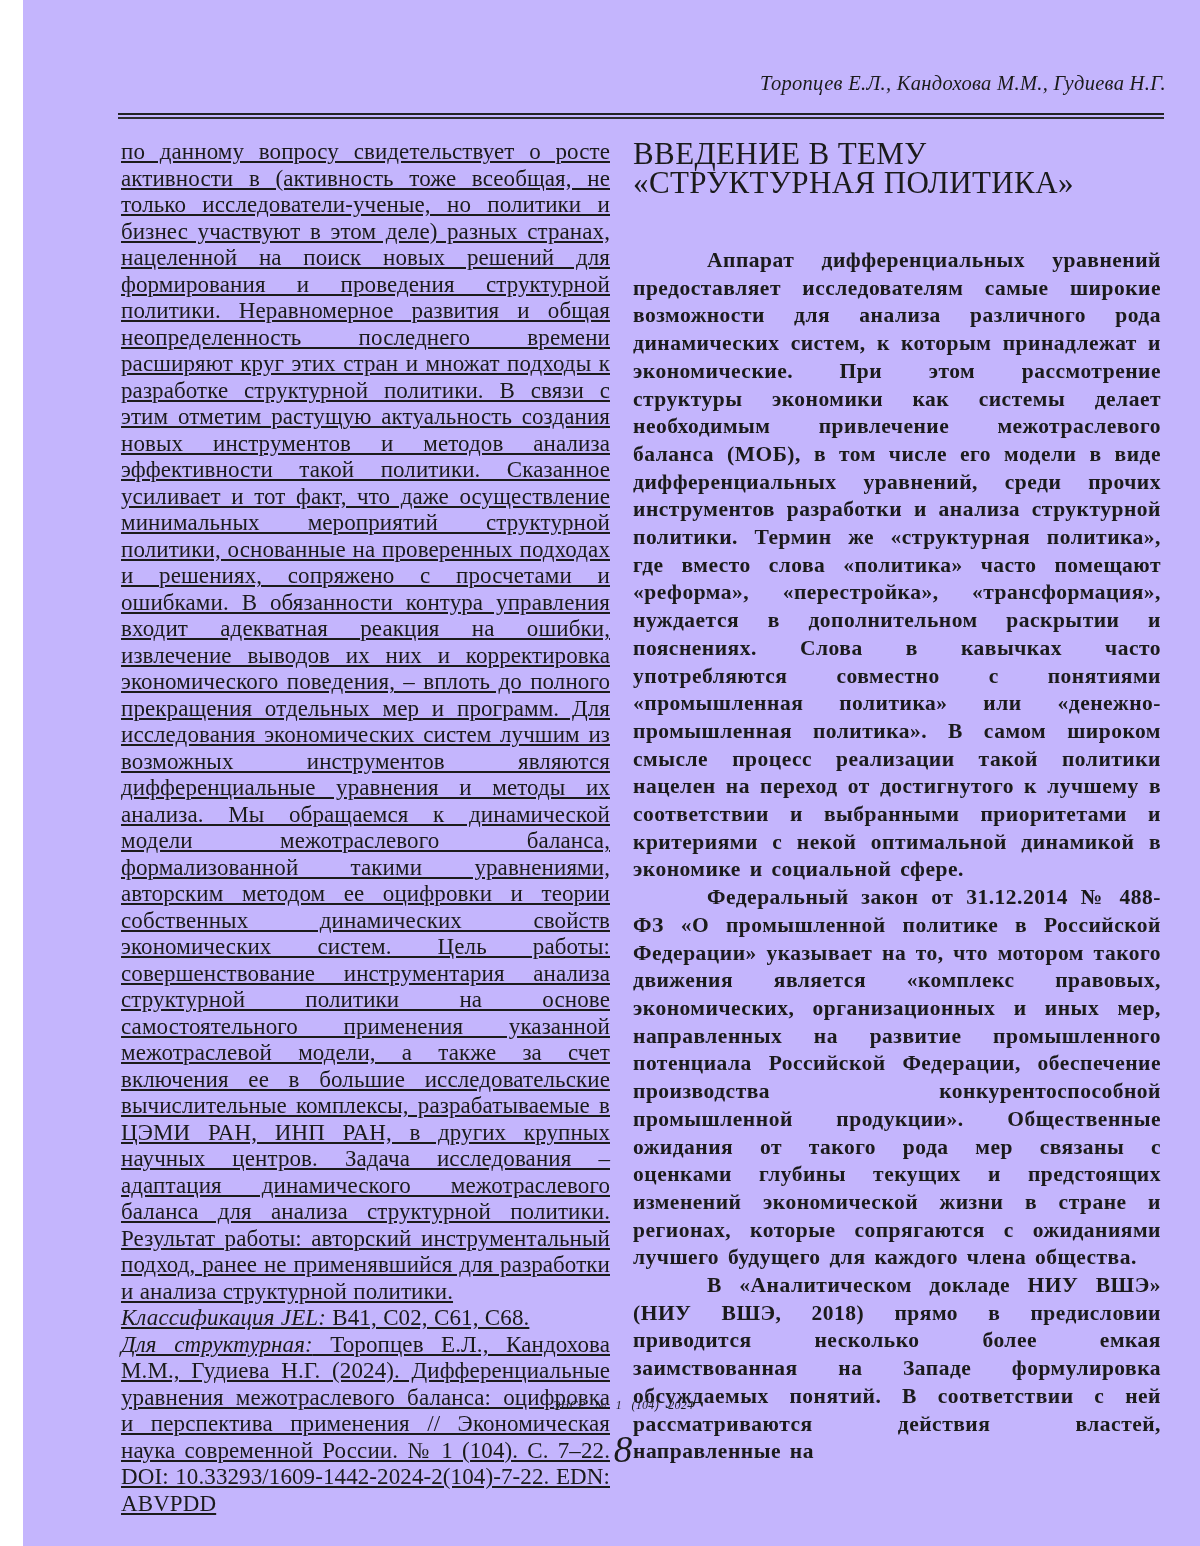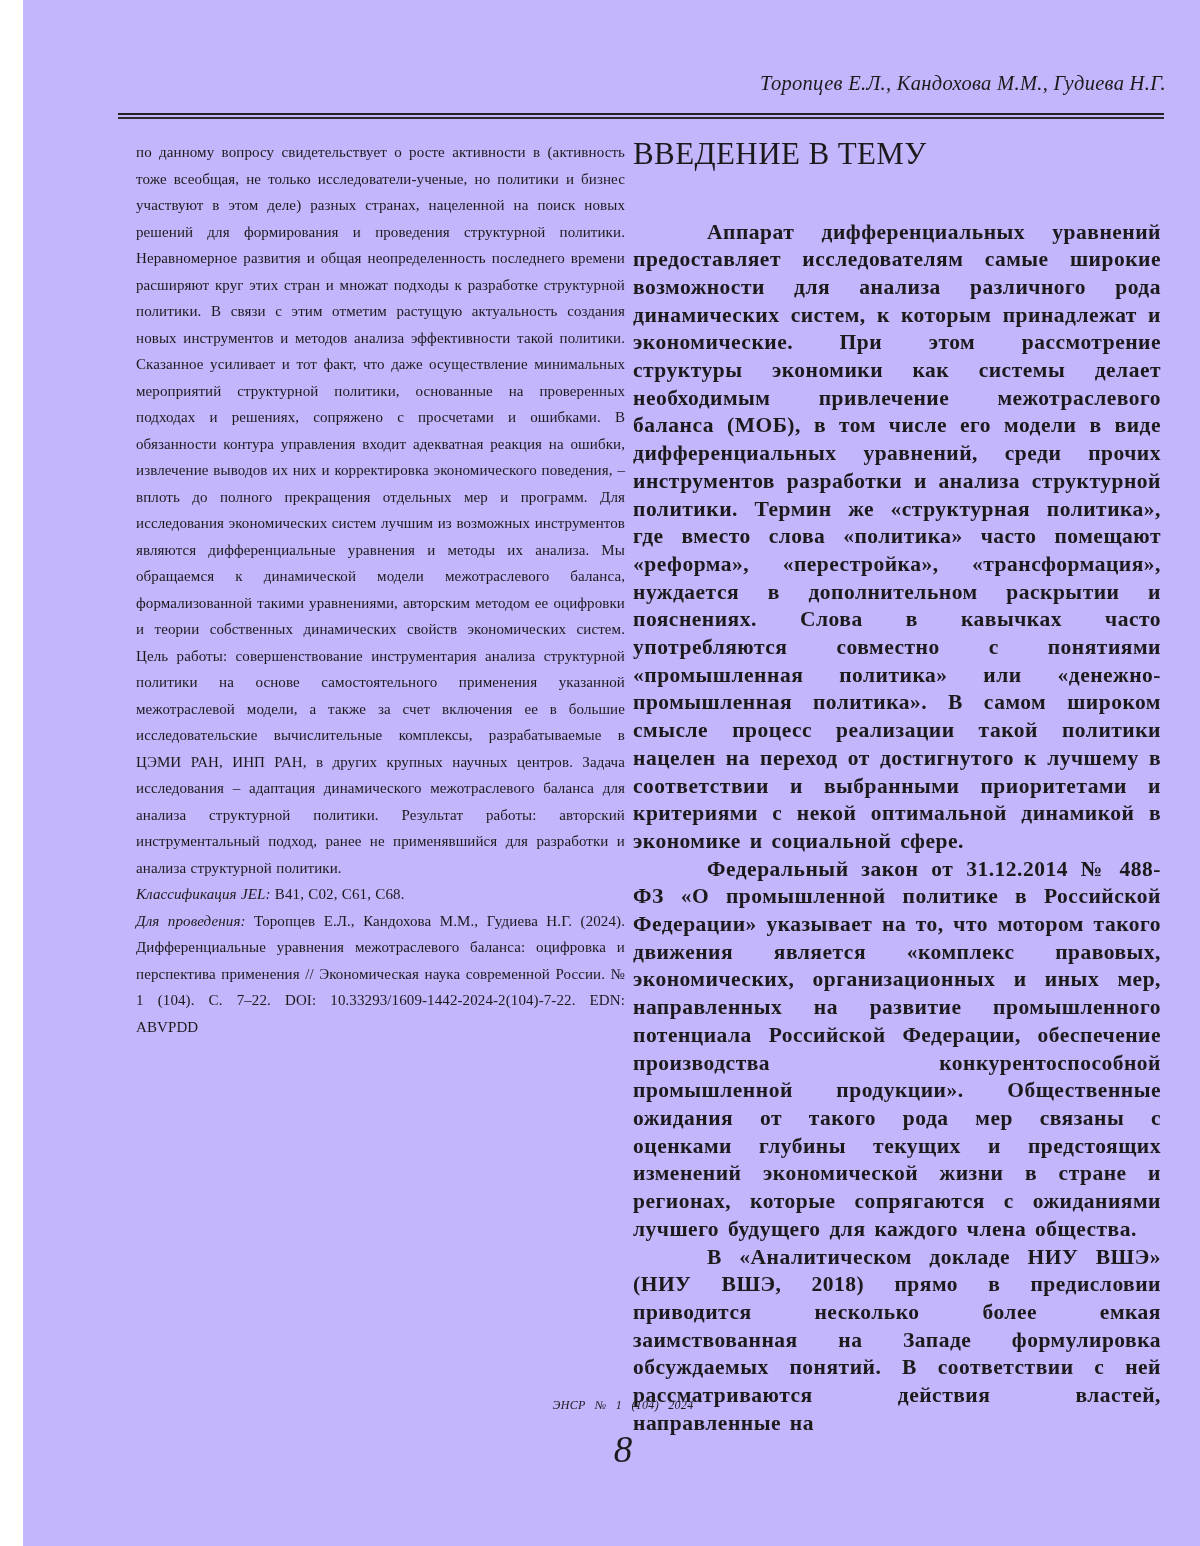--- a/index.html
+++ b/index.html
@@ -27,27 +27,28 @@
     left: 95px;
     right: 59px;
     top: 113px;
     height: 1.5px;
     border-top: 2.5px solid #222222;
     border-bottom: 2.5px solid #2e2e2e;
   }
   .col { position: absolute; text-align: justify; }
   .col p { margin: 0; }
   .col-left {
-    left: 113px;
+    left: 98px;
     top: 139px;
     width: 489px;
-    font-size: 15px;
+    font-size: 23px;
     line-height: 26.5px;
     letter-spacing: 0.1px;
     word-spacing: 0.5px;
+    text-decoration: underline;
   }
   .col-right {
     left: 610px;
     top: 140px;
     width: 528px;
     font-size: 21.5px;
     line-height: 27.7px;
     letter-spacing: 0.5px;
     word-spacing: 3px;
   }
@@ -90,26 +91,27 @@
 
 <div class="page">
 
   <div class="running-head">Торопцев Е.Л., Кандохова М.М., Гудиева Н.Г.</div>
 
   <div class="head-rule"></div>
 
   <div class="col col-left">
     <p>по данному вопросу свидетельствует о росте активности в (активность тоже всеобщая, не только исследователи-ученые, но политики и бизнес участвуют в этом деле) разных странах, нацеленной на поиск новых решений для формирования и проведения структурной политики. Неравномерное развития и общая неопределенность последнего времени расширяют круг этих стран и множат подходы к разработке структурной политики. В связи с этим отметим растущую актуальность создания новых инструментов и методов анализа эффективности такой политики. Сказанное усиливает и тот факт, что даже осуществление минимальных мероприятий структурной политики, основанные на проверенных подходах и решениях, сопряжено с просчетами и ошибками. В обязанности контура управления входит адекватная реакция на ошибки, извлечение выводов их них и корректировка экономического поведения, – вплоть до полного прекращения отдельных мер и программ. Для исследования экономических систем лучшим из возможных инструментов являются дифференциальные уравнения и методы их анализа. Мы обращаемся к динамической модели межотраслевого баланса, формализованной такими уравнениями, авторским методом ее оцифровки и теории собственных динамических свойств экономических систем. Цель работы: совершенствование инструментария анализа структурной политики на основе самостоятельного применения указанной межотраслевой модели, а также за счет включения ее в большие исследовательские вычислительные комплексы, разрабатываемые в ЦЭМИ РАН, ИНП РАН, в других крупных научных центров. Задача исследования – адаптация динамического межотраслевого баланса для анализа структурной политики. Результат работы: авторский инструментальный подход, ранее не применявшийся для разработки и анализа структурной политики.</p>
     <p><span class="it">Классификация JEL:</span><span> B41, C02, C61, C68.</span></p>
-    <p><span class="it">Для проведения:</span><span> Торопцев Е.Л., Кандохова М.М., Гудиева Н.Г. (2024). Дифференциальные уравнения межотраслевого баланса: оцифровка и перспектива применения // Экономическая наука современной России. № 1 (104). С. 7–22. DOI: 10.33293/1609-1442-2024-2(104)-7-22. EDN: ABVPDD</span></p>
+    <p><span class="it">Для структурная:</span><span> Торопцев Е.Л., Кандохова М.М., Гудиева Н.Г. (2024). Дифференциальные уравнения межотраслевого баланса: оцифровка и перспектива применения // Экономическая наука современной России. № 1 (104). С. 7–22. DOI: 10.33293/1609-1442-2024-2(104)-7-22. EDN: ABVPDD</span></p>
   </div>
 
   <div class="col col-right">
     <h2 class="sec-title">
       <span class="line">ВВЕДЕНИЕ В ТЕМУ</span>
+      <span class="line">«СТРУКТУРНАЯ ПОЛИТИКА»</span>
     </h2>
     <p class="body first">Аппарат дифференциальных уравнений предоставляет исследователям самые широкие возможности для анализа различного рода динамических систем, к которым принадлежат и экономические. При этом рассмотрение структуры экономики как системы делает необходимым привлечение межотраслевого баланса (МОБ), в том числе его модели в виде дифференциальных уравнений, среди прочих инструментов разработки и анализа структурной политики. Термин же «структурная политика», где вместо слова «политика» часто помещают «реформа», «перестройка», «трансформация», нуждается в дополнительном раскрытии и пояснениях. Слова в кавычках часто употребляются совместно с понятиями «промышленная политика» или «денежно-промышленная политика». В самом широком смысле процесс реализации такой политики нацелен на переход от достигнутого к лучшему в соответствии и выбранными приоритетами и критериями с некой оптимальной динамикой в экономике и социальной сфере.</p>
     <p class="body">Федеральный закон от 31.12.2014 № 488-ФЗ «О промышленной политике в Российской Федерации» указывает на то, что мотором такого движения является «комплекс правовых, экономических, организационных и иных мер, направленных на развитие промышленного потенциала Российской Федерации, обеспечение производства конкурентоспособной промышленной продукции». Общественные ожидания от такого рода мер связаны с оценками глубины текущих и предстоящих изменений экономической жизни в стране и регионах, которые сопрягаются с ожиданиями лучшего будущего для каждого члена общества.</p>
     <p class="body">В «Аналитическом докладе НИУ ВШЭ» (НИУ ВШЭ, 2018) прямо в предисловии приводится несколько более емкая заимствованная на Западе формулировка обсуждаемых понятий. В соответствии с ней рассматриваются действия властей, направленные на</p>
   </div>
 
   <div class="footer-journal">ЭНСР № 1 (104) 2024</div>
 
   <div class="footer-page">8</div>
 

